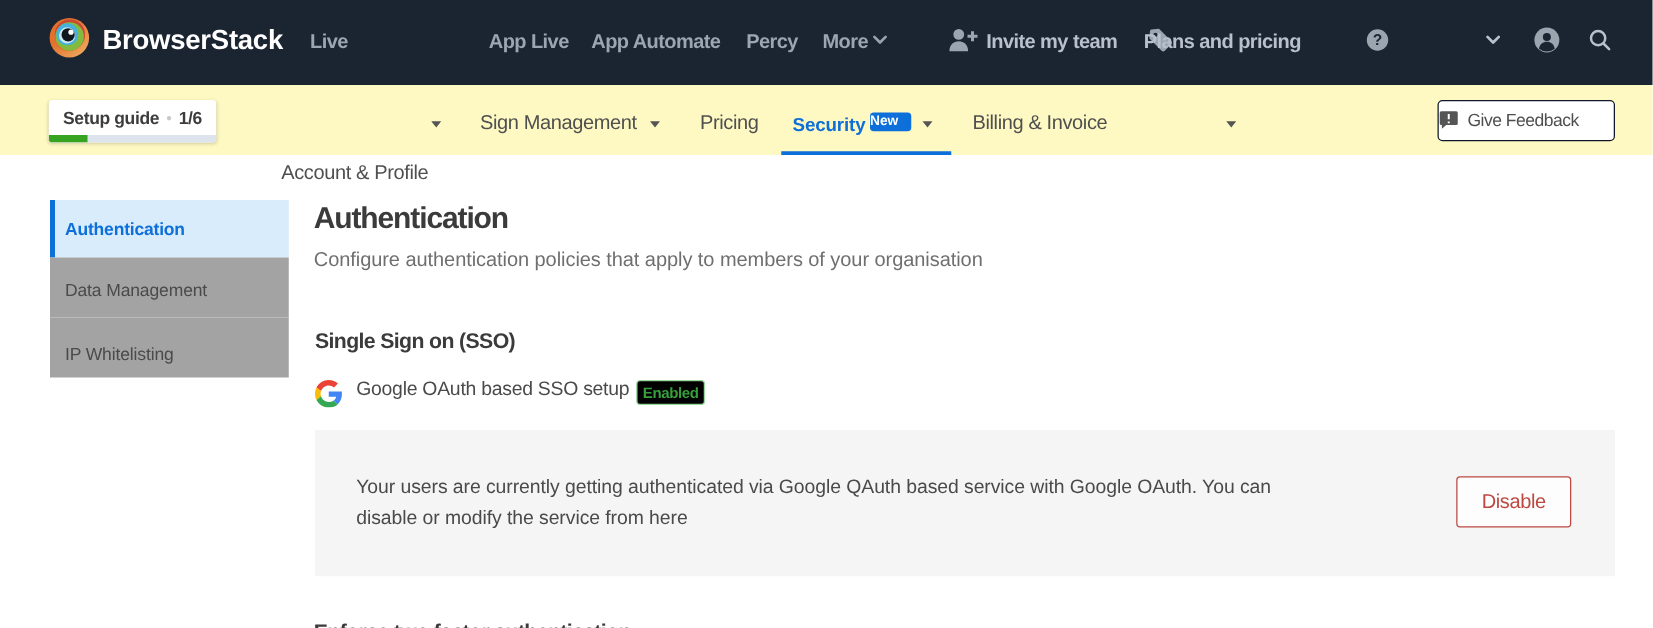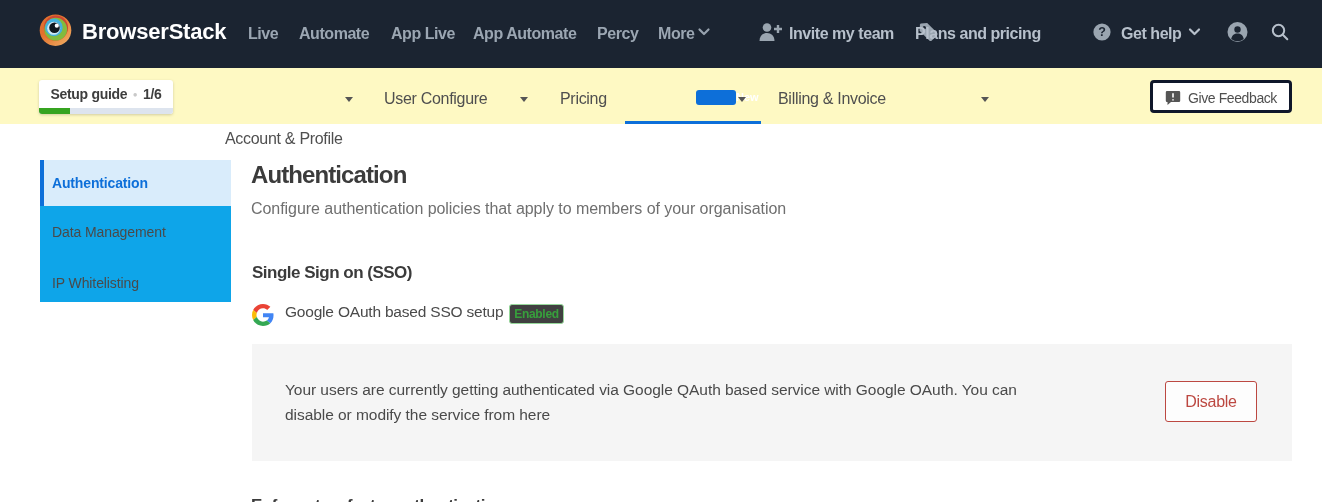--- a/index.html
+++ b/index.html
@@ -26,41 +26,41 @@
 #setupcard .dot { color:#c9c9c9; font-weight:400; font-size:8px; vertical-align:2px; padding:0 2px; }
 #setupcard .track { position:absolute; left:0; bottom:0; width:134px; height:6px; background:#dde4ee; }
 #setupcard .fill  { position:absolute; left:0; bottom:0; width:31px; height:6px; background:#36a420; }
 .tab { position:absolute; top:0; height:56px; line-height:62px; font-size:16px; color:#4f4f4f; letter-spacing:-0.3px; }
 .caret { position:absolute; top:29px; width:0; height:0;
   border-left:4.5px solid transparent; border-right:4.5px solid transparent;
   border-top:5.5px solid #555; }
 #sec { color:#0d6fd9; font-weight:700; font-size:15px; letter-spacing:-0.1px; line-height:65px; }
 #newbadge { position:absolute; left:696px; top:22px; width:33px; height:15px;
   background:#0d6fd9; border-radius:3px; color:#fff; font-size:11px; font-weight:700;
-  line-height:15px;padding-left:40px; }
+  line-height:15px; }
 #underline { position:absolute; left:625px; top:53px; width:136px; height:3px; background:#0d6fd9; }
 #feedback { position:absolute; left:1150px; top:12px; width:142px; height:33px;
-  background:#fff; border:3px solid #0f172a; border-radius:4px;
-  font-size:14px; color:#4f4f4f; line-height:31px; text-align:center; letter-spacing:-0.4px; }
+  background:#fff; border:1px solid #0f172a; border-radius:4px;
+  font-size:14px; color:#4f4f4f; line-height:31px; text-align:left; letter-spacing:-0.4px; }
 #feedback svg { vertical-align:-3px; margin-right:7px; }
 
 
 #sidebar { position:absolute; left:40px; top:160px; width:191px; }
-.sitem { width:191px; font-size:14px; color:#4a4a4a; display:flex; align-items:center; background:#0ea5e9; padding-left:12px; letter-spacing:-0.1px; }
+.sitem { width:191px; font-size:14px; color:#4a4a4a; display:flex; align-items:center; background:#a3a3a3; padding-left:12px; letter-spacing:-0.1px; }
 .sitem.active { background:#d9ecfb; border-left:4px solid #0d6fd9; padding-left:8px;
   color:#0d6fd9; font-weight:700; letter-spacing:-0.15px; }
 
 
 #h1 { position:absolute; left:251px; top:163px; font-size:24px; font-weight:700; color:#3b3b3b; line-height:1; letter-spacing:-0.9px; }
 #sub { position:absolute; left:251px; top:201px; font-size:16px; color:#6f6f6f; line-height:1; letter-spacing:-0.05px; }
 #sso { position:absolute; left:252px; top:264px; font-size:17px; font-weight:700; color:#3b3b3b; line-height:1; letter-spacing:-0.5px; }
 #grow { position:absolute; left:252px; top:304px; }
 #gtext { position:absolute; left:285px; top:304px; font-size:15.5px; color:#4a4a4a; line-height:1; letter-spacing:-0.2px; }
 #enabled { position:absolute; left:509px; top:304px; height:20px; width:55px; text-align:center;
-  background:#404040; border:1px solid #97d89b; border-radius:3px;
+  background:#000000; border:1px solid #97d89b; border-radius:3px;
   color:#37a03c; font-size:12px; font-weight:700; line-height:18px; letter-spacing:-0.3px; }
 #graybox { position:absolute; left:252px; top:344px; width:1040px; height:117px; background:#f5f5f5; }
 #graybox .msg { position:absolute; left:33px; top:34px; font-size:15.5px; color:#4a4a4a; line-height:24.5px; letter-spacing:-0.05px; }
 #disable { position:absolute; left:913px; top:37px; width:92px; height:41px;
   background:#fdfdfd; border:1px solid #bc4841; border-radius:3px;
   color:#bc4841; font-size:16px; font-weight:400; text-align:center; line-height:39px; letter-spacing:-0.3px; }
 #enforce { position:absolute; left:251px; top:497px; font-size:17px; font-weight:700; color:#3b3b3b; line-height:1; letter-spacing:-0.5px; }
 </style>
 </head>
 <body>
@@ -77,21 +77,20 @@
     <circle cx="15.9" cy="15.1" r="12.9" fill="#e2712e"></circle>
     <circle cx="16.9" cy="14.6" r="12.1" fill="#cc4733"></circle>
     <circle cx="16.7" cy="16.2" r="11.4" fill="#82bb3e"></circle>
     <circle cx="14.9" cy="14.4" r="8.8" fill="#45b1dc"></circle>
     <circle cx="14.7" cy="15.3" r="6.5" fill="#cde9f4"></circle>
     <circle cx="15.5" cy="14.8" r="5.3" fill="#10181f"></circle>
     <circle cx="17.8" cy="12.7" r="2.1" fill="#fff"></circle>
   </svg>
   <div id="brand">BrowserStack</div>
   <div class="navlink" style="left:248px;">Live</div>
-  <div class="navlink" style="left:299px;">Automate</div>
   <div class="navlink" style="left:473px;">App Automate</div>
   <div class="navlink" style="left:391px;">App Live</div>
   <div class="navlink" style="left:597px;">Percy</div>
   <div class="navlink" style="left:658px;">More</div>
   <svg class="navicon" style="left:697px;" width="14" height="14" viewBox="0 0 14 14">
       <path d="M2.5 4.5 L7 9 L11.5 4.5" stroke="#97a2ae" stroke-width="2.2" fill="none" stroke-linecap="round" stroke-linejoin="round"></path>
     </svg>
 
   <svg class="navicon" style="left:758px;" width="26" height="20" viewBox="0 0 26 20">
     <circle cx="9" cy="5.5" r="4.3" fill="#9aa5b0"></circle>
@@ -101,21 +100,20 @@
   <div class="navlink rnav" style="left:789px;">Invite my team</div>
   <svg class="navicon" style="left:918px;" width="21" height="21" viewBox="0 0 21 21">
     <path d="M9.2 1.5 L19 11.3 a1.8 1.8 0 0 1 0 2.5 L13.8 19 a1.8 1.8 0 0 1-2.5 0 L1.5 9.2 L2 3 a1.5 1.5 0 0 1 1-1 z" fill="#9aa5b0"></path>
     <circle cx="6.3" cy="6.3" r="1.7" fill="#1b2431"></circle>
   </svg>
   <div class="navlink rnav" style="left:903px;margin-left:12px;">Plans and pricing</div>
   <svg class="navicon" style="left:1093px;" width="18" height="18" viewBox="0 0 18 18">
     <circle cx="9" cy="9" r="8.6" fill="#9aa5b0"></circle>
     <text x="9" y="13.3" text-anchor="middle" font-size="12.5" font-weight="700" fill="#1b2431" font-family="Liberation Sans">?</text>
   </svg>
-  <div class="navlink rnav" style="left:1121px;">Get help</div>
   <svg class="navicon" style="left:1188px;" width="13" height="13" viewBox="0 0 13 13">
       <path d="M2 4 L6.5 8.5 L11 4" stroke="#b7c0cb" stroke-width="2.2" fill="none" stroke-linecap="round" stroke-linejoin="round"></path>
     </svg>
   <svg class="navicon" style="left:1227px;" width="21" height="21" viewBox="0 0 21 21">
     <circle cx="10.5" cy="10.5" r="10" fill="#9aa5b0"></circle>
     <circle cx="10.5" cy="8" r="3.2" fill="#1b2431"></circle>
     <path d="M4.2 17.5 c0.8-4 3.2-5.6 6.3-5.6 s5.5 1.6 6.3 5.6 a10 10 0 0 1-12.6 0 z" fill="#1b2431"></path>
   </svg>
   <svg class="navicon" style="left:1271px;" width="18" height="18" viewBox="0 0 18 18">
     <circle cx="7.5" cy="7.5" r="5.7" fill="none" stroke="#b7c0cb" stroke-width="2"></circle>
@@ -124,23 +122,24 @@
 </div>
 
 <div id="tabbar">
   <div id="setupcard">
     <div class="txt">Setup guide <span class="dot">●</span> 1/6</div>
     <div class="track"></div>
       <div class="fill"></div>
   </div>
   <div class="tab" style="left:225px;margin-top:40px;">Account &amp; Profile</div>
   <div class="caret" style="left:345px;"></div>
-  <div class="tab" style="left:384px;">User Configure</div>
+  <div class="tab" style="left:384px;">Sign Management</div>
   <div class="caret" style="left:520px;"></div>
   <div class="tab" style="left:560px;">Pricing</div>
+  <div class="tab" id="sec" style="left:634px;">Security</div>
   <div id="newbadge">New</div>
   <div class="caret" style="left:738px;"></div>
   <div class="tab" style="left:778px;">Billing &amp; Invoice</div>
   <div class="caret" style="left:981px;"></div>
   <div id="underline"></div>
   <div id="feedback"><svg width="16" height="16" viewBox="0 0 16 16">
         <path d="M2 1 h12 a1.2 1.2 0 0 1 1.2 1.2 v8.6 a1.2 1.2 0 0 1-1.2 1.2 H6 l-3.5 3 v-3 H2 a1.2 1.2 0 0 1-1.2-1.2 V2.2 A1.2 1.2 0 0 1 2 1 z" fill="#555"></path>
         <path d="M8 3.2 v4.2 M8 9.2 v1.4" stroke="#fff" stroke-width="1.6"></path>
       </svg>Give Feedback</div>
 </div>

